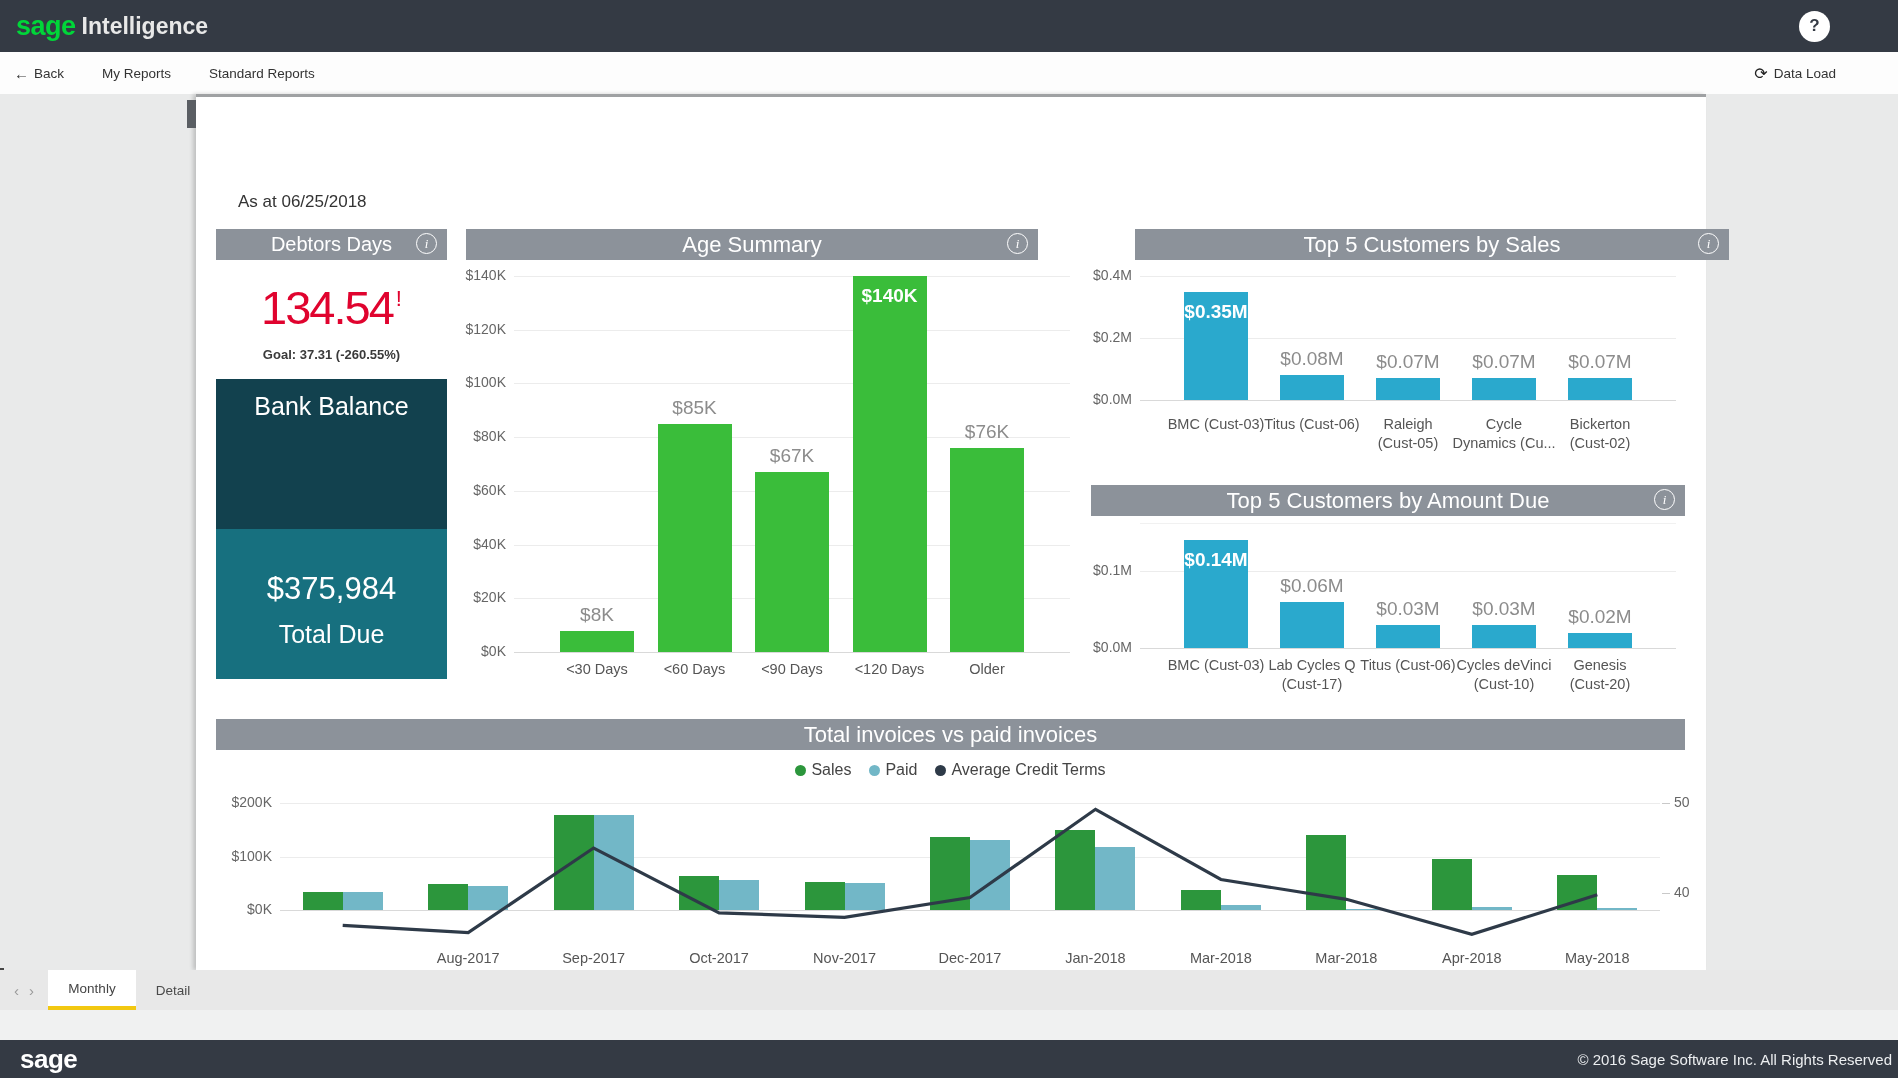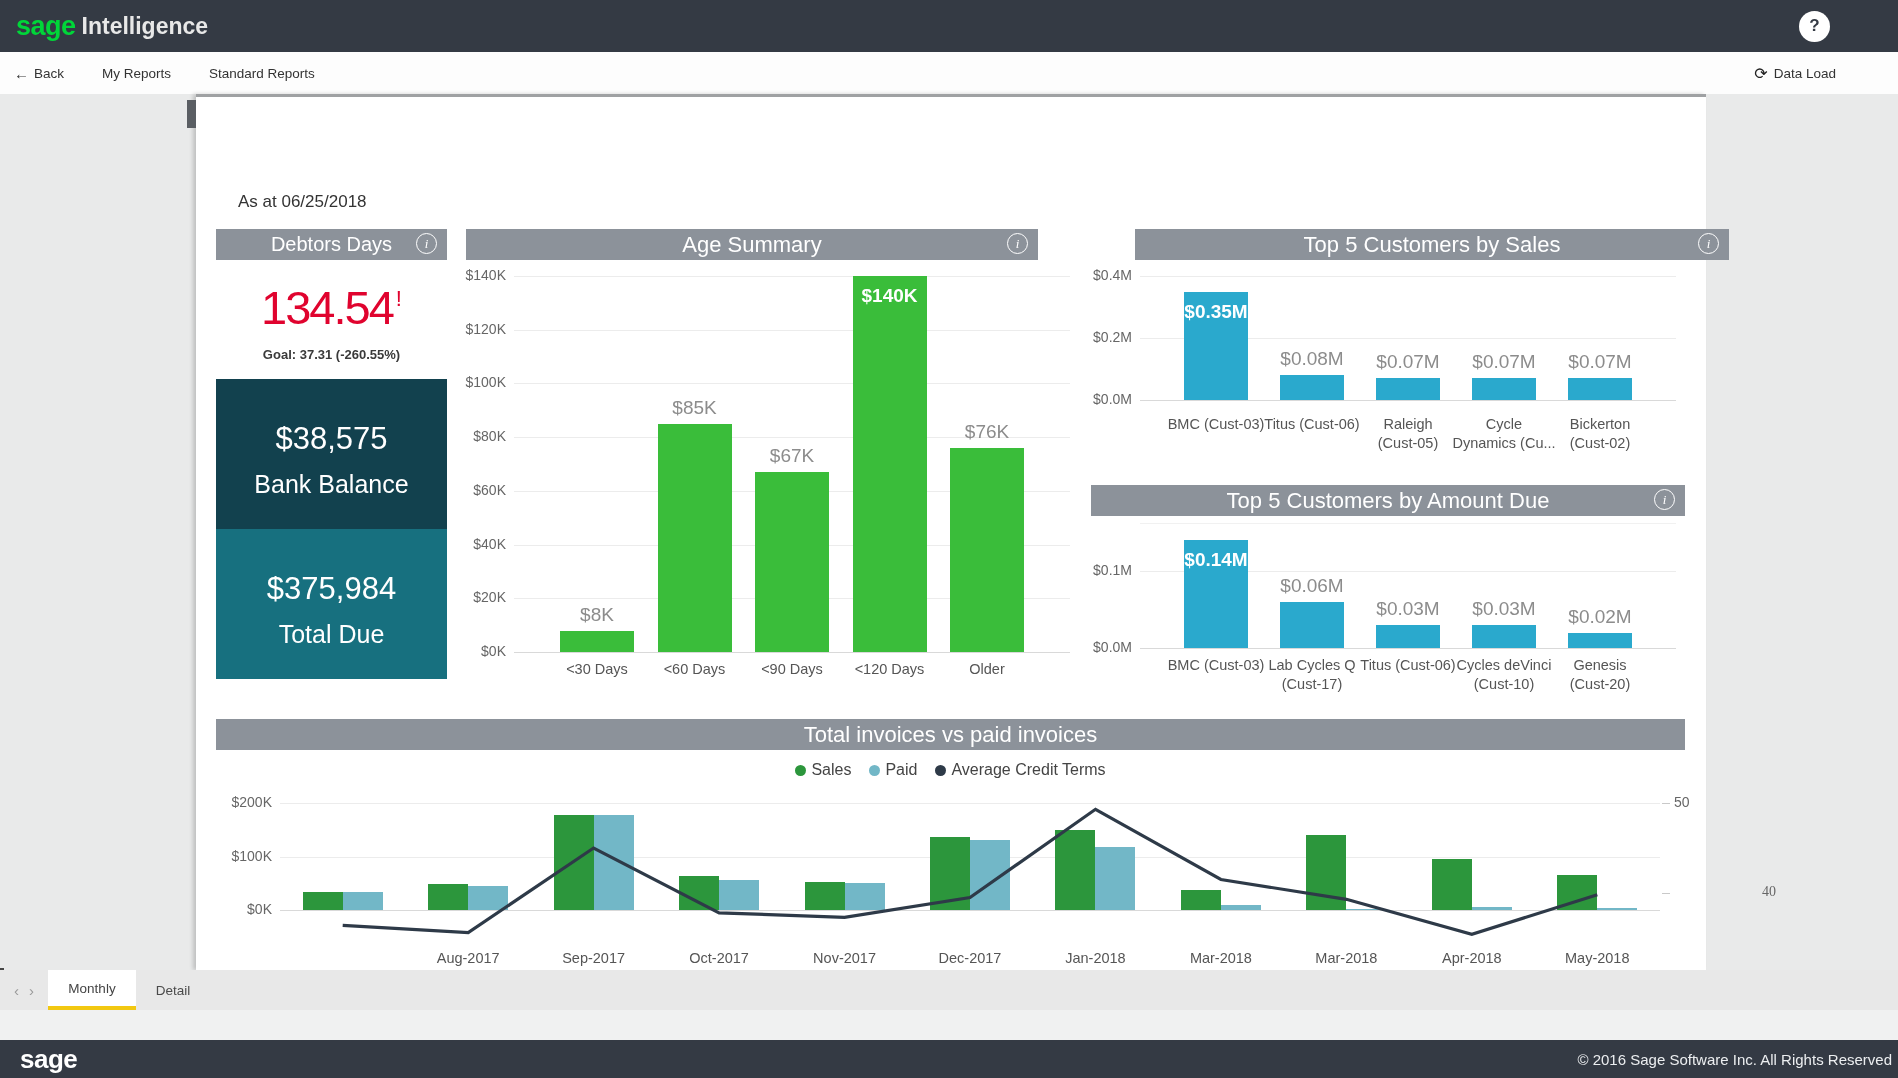--- a/index.html
+++ b/index.html
@@ -132,21 +132,20 @@
     <div class="panel-header" id="hdr-inv">
       <span>Total invoices vs paid invoices</span>
     </div>
 
     <div id="debtors-value-row">
       <span id="debtors-value">134.54</span><span id="debtors-alert">!</span>
     </div>
     <div id="debtors-goal">Goal: 37.31 (-260.55%)</div>
 
     <div class="kpi-box" id="box-bank">
-      <div class="kpi-value">$38,575</div>
       <div class="kpi-label">Bank Balance</div>
     </div>
     <div class="kpi-box" id="box-total">
       <div class="kpi-value">$375,984</div>
       <div class="kpi-label">Total Due</div>
     </div>
 
     <div id="legend">
         <span class="legend-item">
           <span class="legend-dot" style="background: rgb(44, 150, 60);"></span>
@@ -241,21 +240,21 @@
 (Cust-20)</div>
       <div class="gridline" style="left: 84px; top: 706px; width: 1380px;"></div>
       <div class="ytick" style="left: 14px; top: 697px; width: 62px;">$200K</div>
       <div class="gridline" style="left: 84px; top: 759.5px; width: 1380px;"></div>
       <div class="ytick" style="left: 14px; top: 750.5px; width: 62px;">$100K</div>
       <div class="gridline axis" style="left: 84px; top: 813px; width: 1380px;"></div>
       <div class="ytick" style="left: 14px; top: 804px; width: 62px;">$0K</div>
       <div class="rtick-dash" style="left: 1466px; top: 706px;"></div>
       <div class="ytick-r" style="left: 1478px; top: 697px; width: 30px;">50</div>
       <div class="rtick-dash" style="left: 1466px; top: 796px;"></div>
-      <div class="ytick-r" style="left: 1566px; top: 787px; width: 30px; font-family: Liberation Serif, serif;">40</div>
+      <div class="ytick-r" style="left: 1478px; top: 787px; width: 30px;">40</div>
       <div class="bar" style="left: 106.727px; top: 795.345px; width: 40px; height: 17.655px; background: rgb(44, 150, 60);"></div>
       <div class="bar" style="left: 146.727px; top: 795.345px; width: 40px; height: 17.655px; background: rgb(114, 183, 199);"></div>
       <div class="xtick" style="left: 91.7273px; top: 882px; width: 110px; font-family: Liberation Serif, serif;">Jul-2017</div>
       <div class="bar" style="left: 232.182px; top: 787.32px; width: 40px; height: 25.68px; background: rgb(44, 150, 60);"></div>
       <div class="bar" style="left: 272.182px; top: 789.46px; width: 40px; height: 23.54px; background: rgb(114, 183, 199);"></div>
       <div class="xtick" style="left: 217.182px; top: 852px; width: 110px;">Aug-2017</div>
       <div class="bar" style="left: 357.636px; top: 717.77px; width: 40px; height: 95.23px; background: rgb(44, 150, 60);"></div>
       <div class="bar" style="left: 397.636px; top: 717.77px; width: 40px; height: 95.23px; background: rgb(114, 183, 199);"></div>
       <div class="xtick" style="left: 342.636px; top: 852px; width: 110px;">Sep-2017</div>
       <div class="bar" style="left: 483.091px; top: 778.76px; width: 40px; height: 34.24px; background: rgb(44, 150, 60);"></div>

